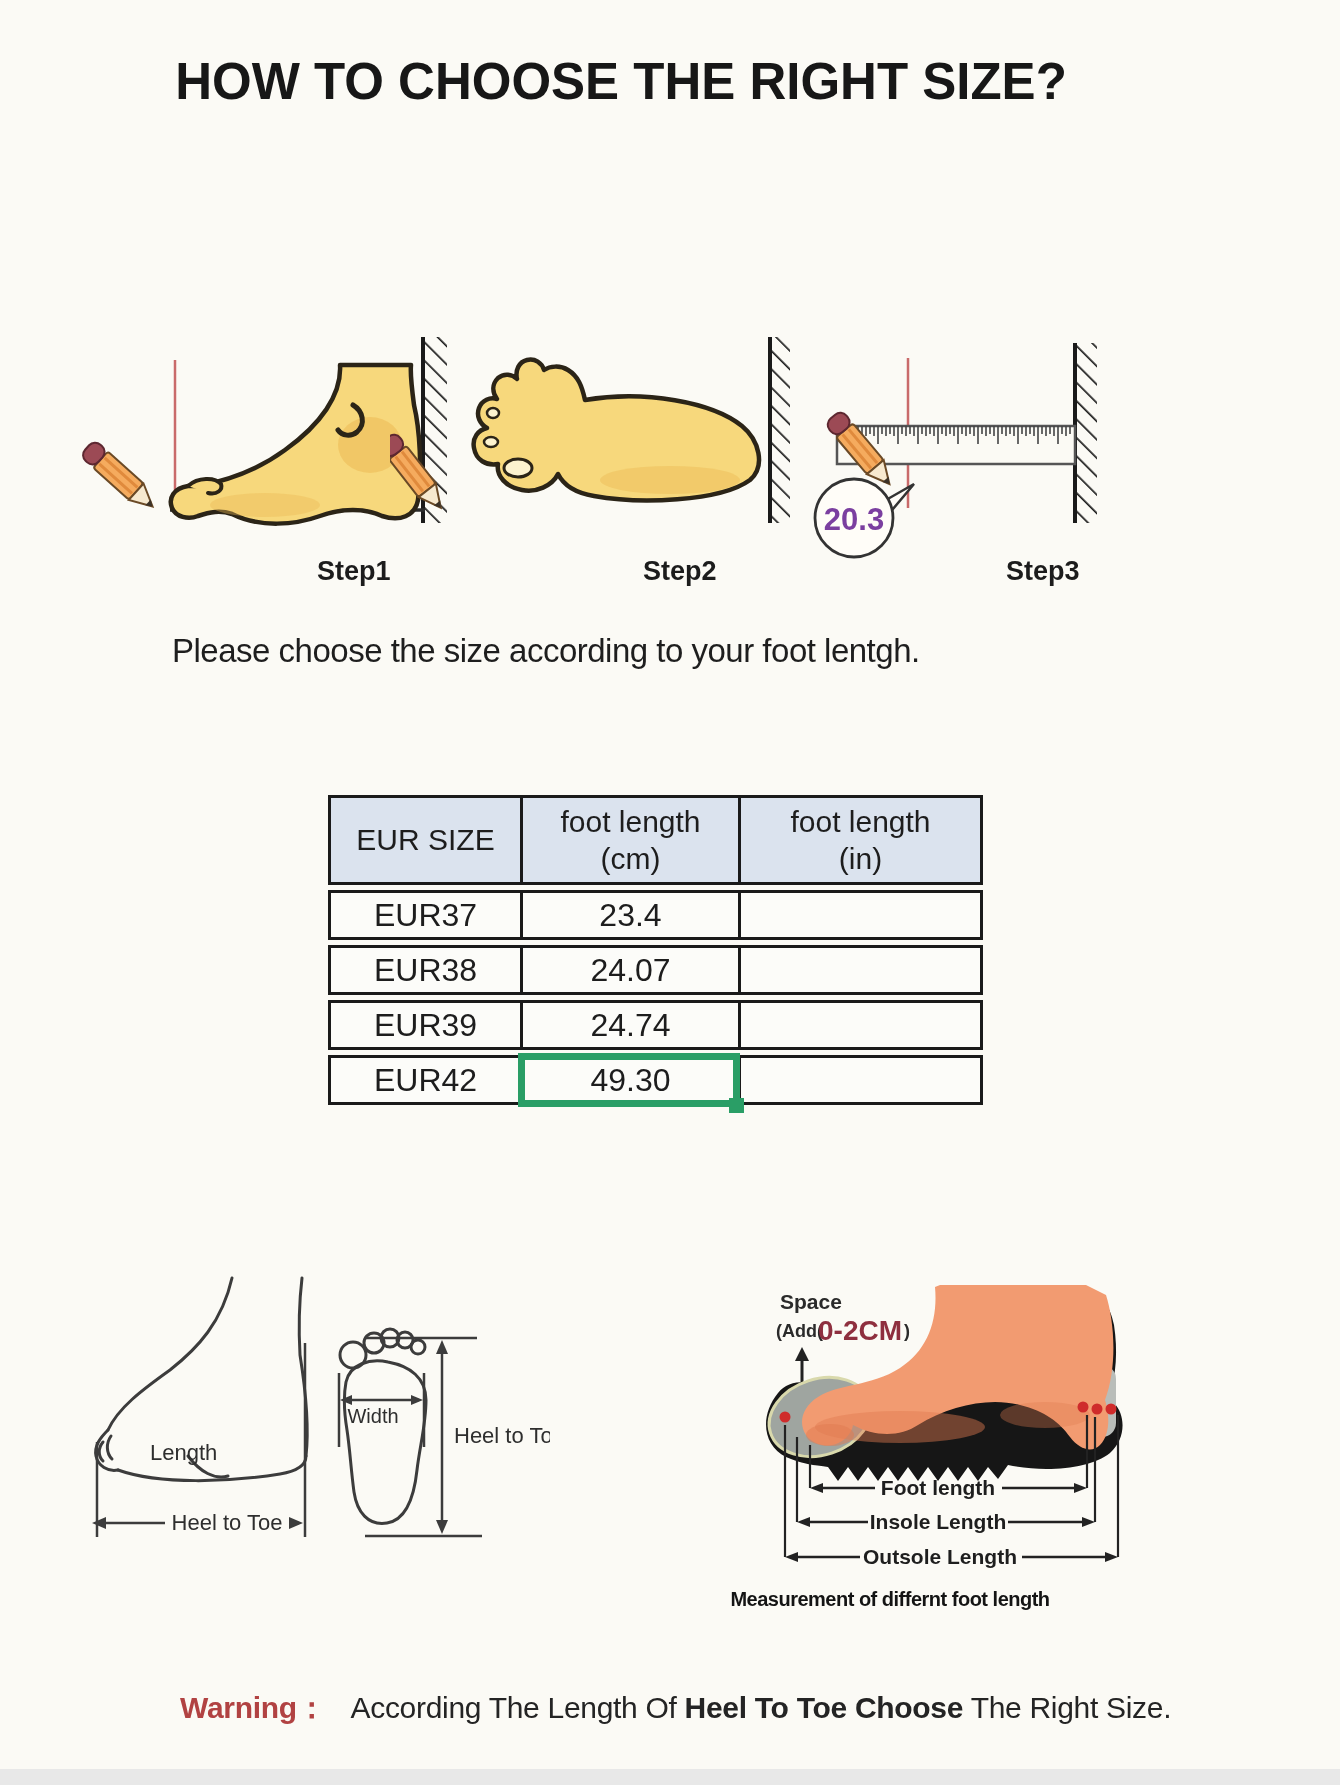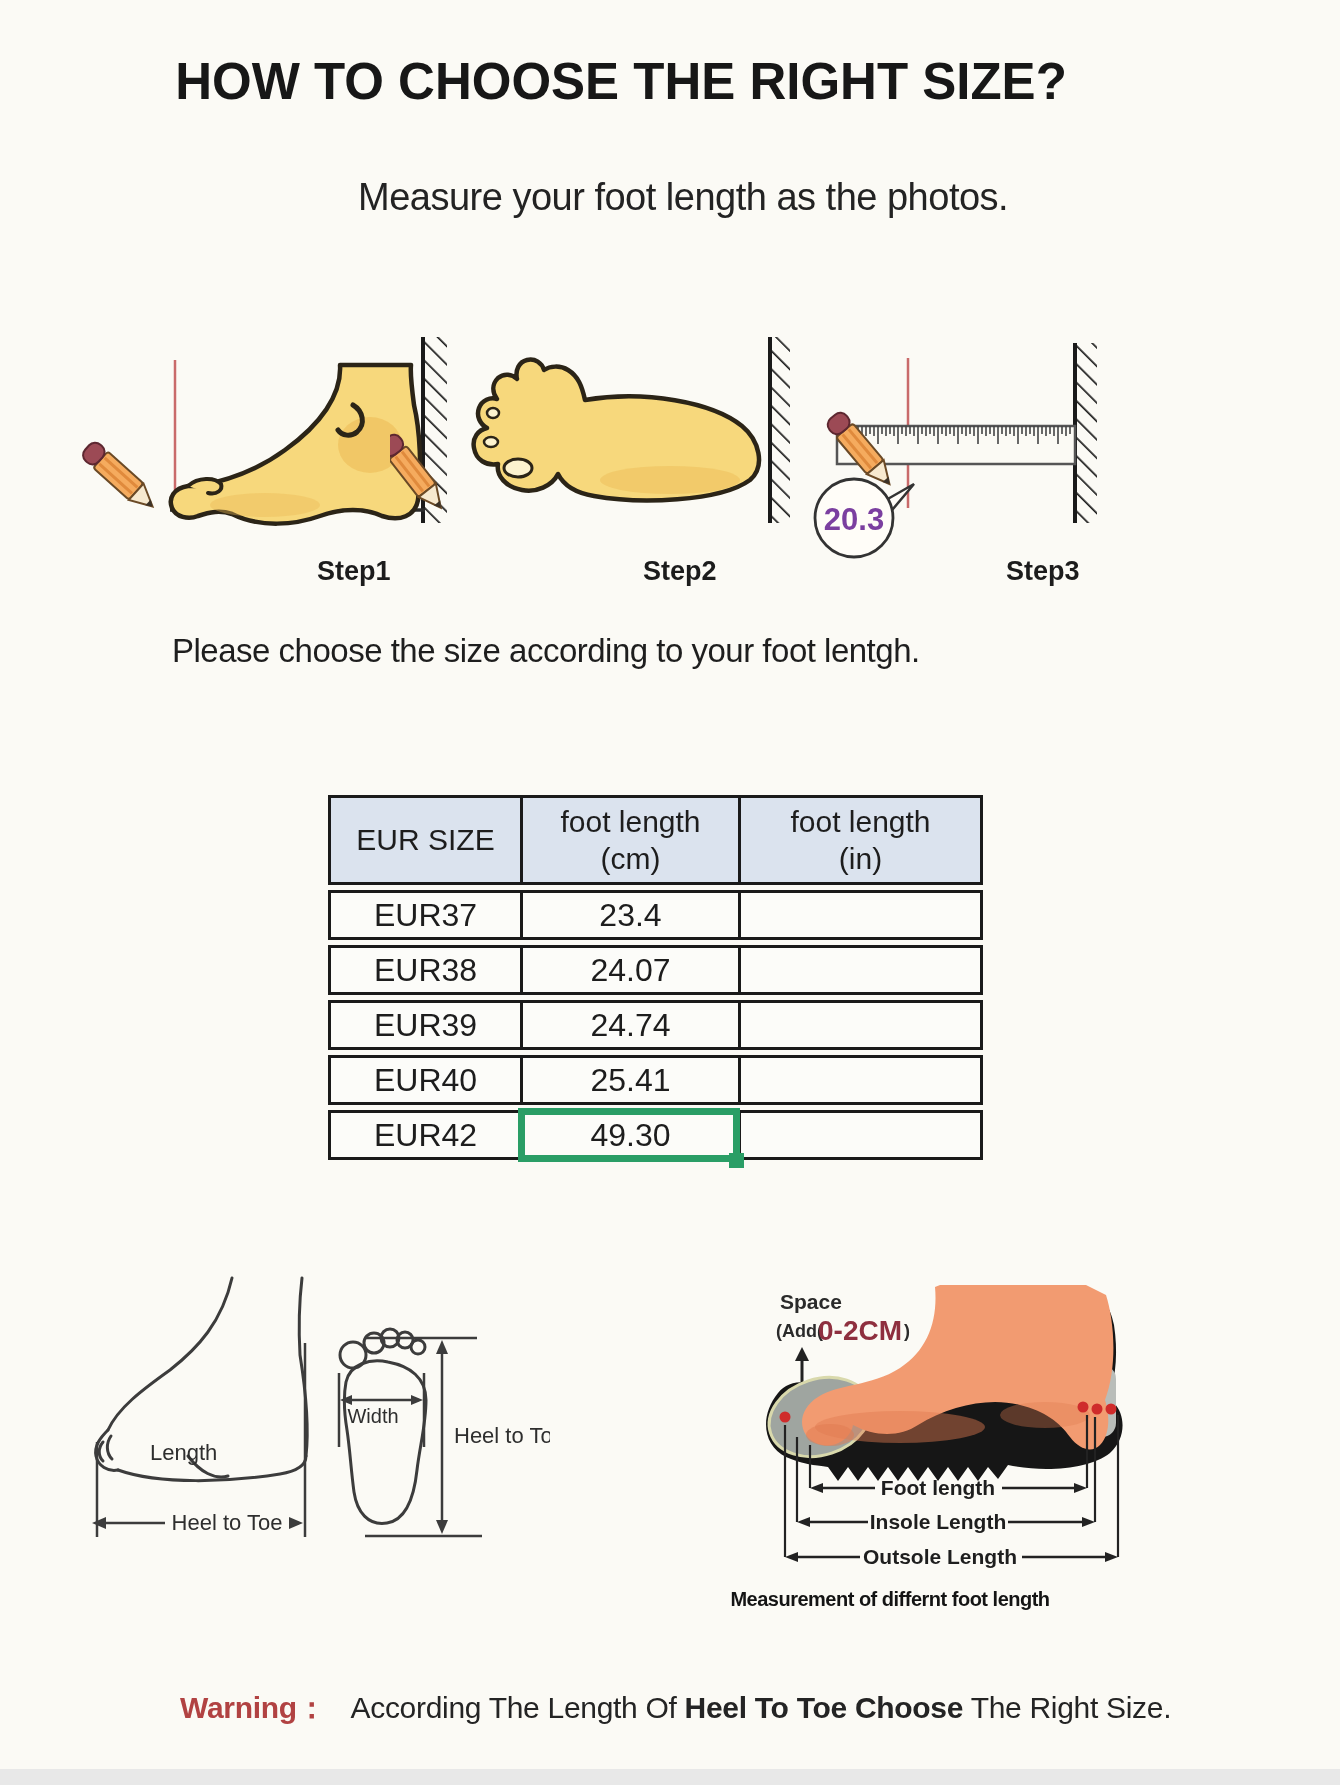--- a/index.html
+++ b/index.html
@@ -45,21 +45,20 @@
   .warning b{font-weight:bold;}
 
   svg text{font-family:"Liberation Sans", sans-serif;}
 </style>
 </head>
 <body>
 
 <div id="canvas">
 
   <div class="abs title">HOW TO CHOOSE THE RIGHT SIZE?</div>
-  <div class="abs subtitle">Measure your foot length as the photos.</div>
 
   <svg class="abs" style="left:70px;top:320px;" width="390" height="220" viewBox="0 0 390 220">
     <defs>
       <pattern id="h1" patternUnits="userSpaceOnUse" width="13" height="13" patternTransform="rotate(-45)">
         <line x1="0" y1="0" x2="0" y2="13" stroke="#1c1c1c" stroke-width="3.4"></line>
       </pattern>
     </defs>
     <g>
       <rect x="353" y="17" width="24" height="186" fill="url(#h1)"></rect>
       <line x1="353" y1="17" x2="353" y2="203" stroke="#1a1a1a" stroke-width="4"></line>
@@ -248,25 +247,20 @@
         <td>EUR38</td>
         <td>24.07</td>
         <td></td>
       </tr>
       <tr>
         <td>EUR39</td>
         <td>24.74</td>
         <td></td>
       </tr>
       <tr>
-        <td>EUR40</td>
-        <td>25.41</td>
-        <td></td>
-      </tr>
-      <tr>
         <td>EUR42</td>
         <td class="sel">
           <span>49.30</span>
           <span class="handle"></span>
         </td>
         <td></td>
       </tr>
     </tbody>
   </table>
 

